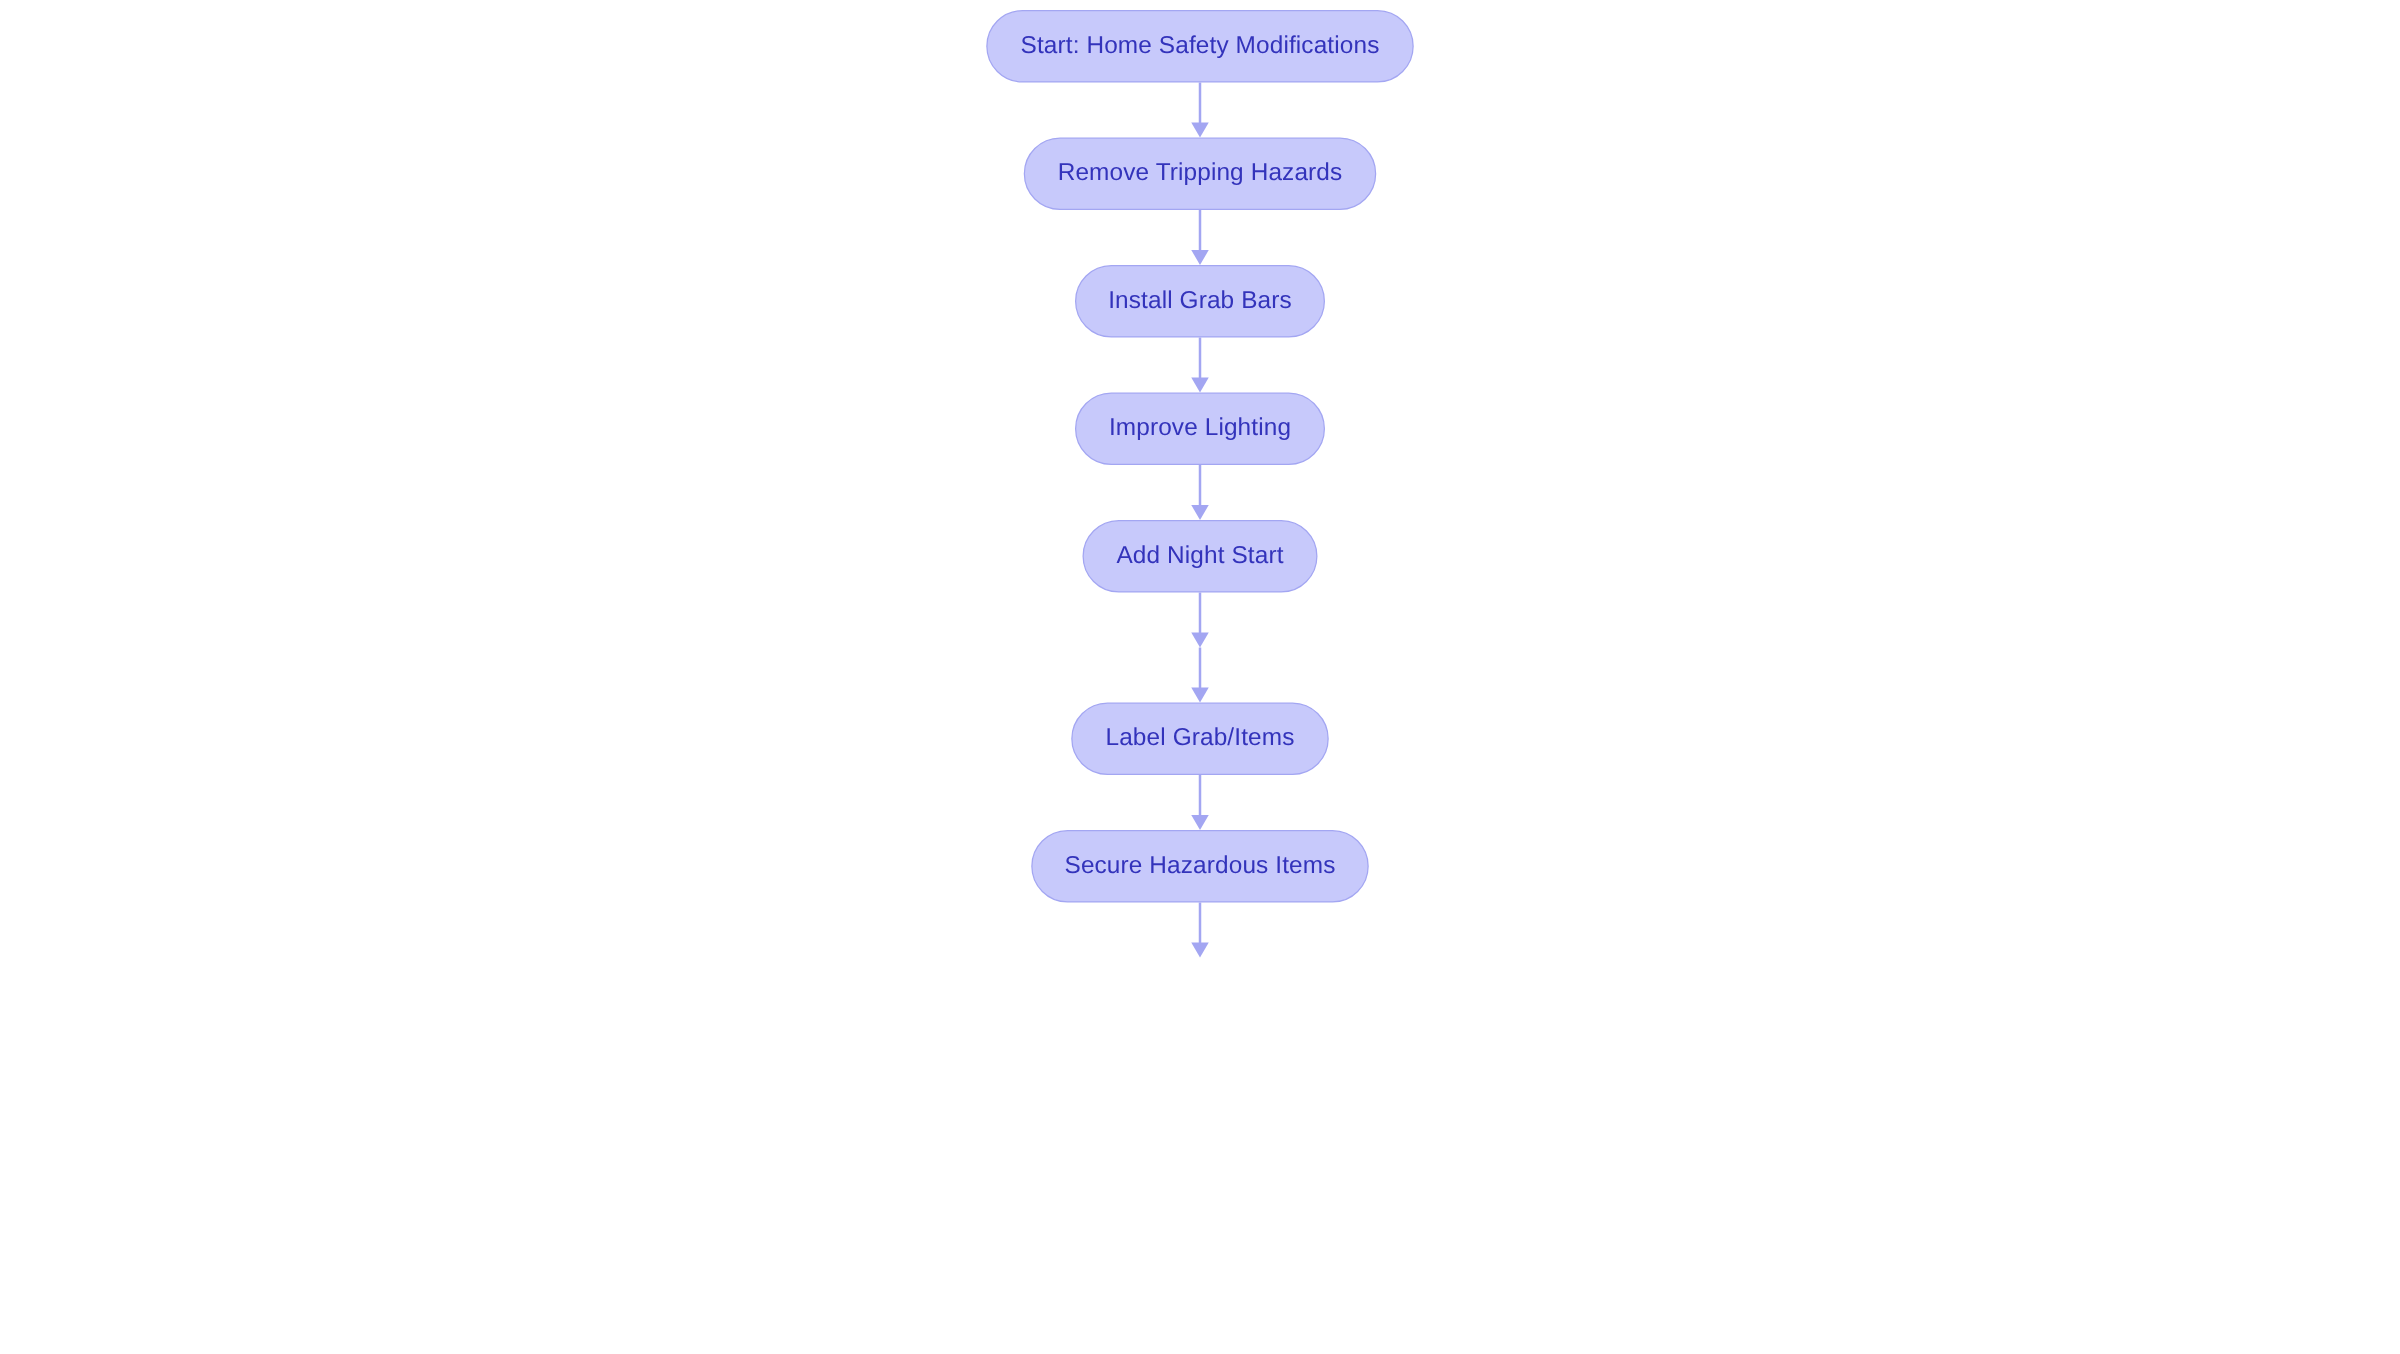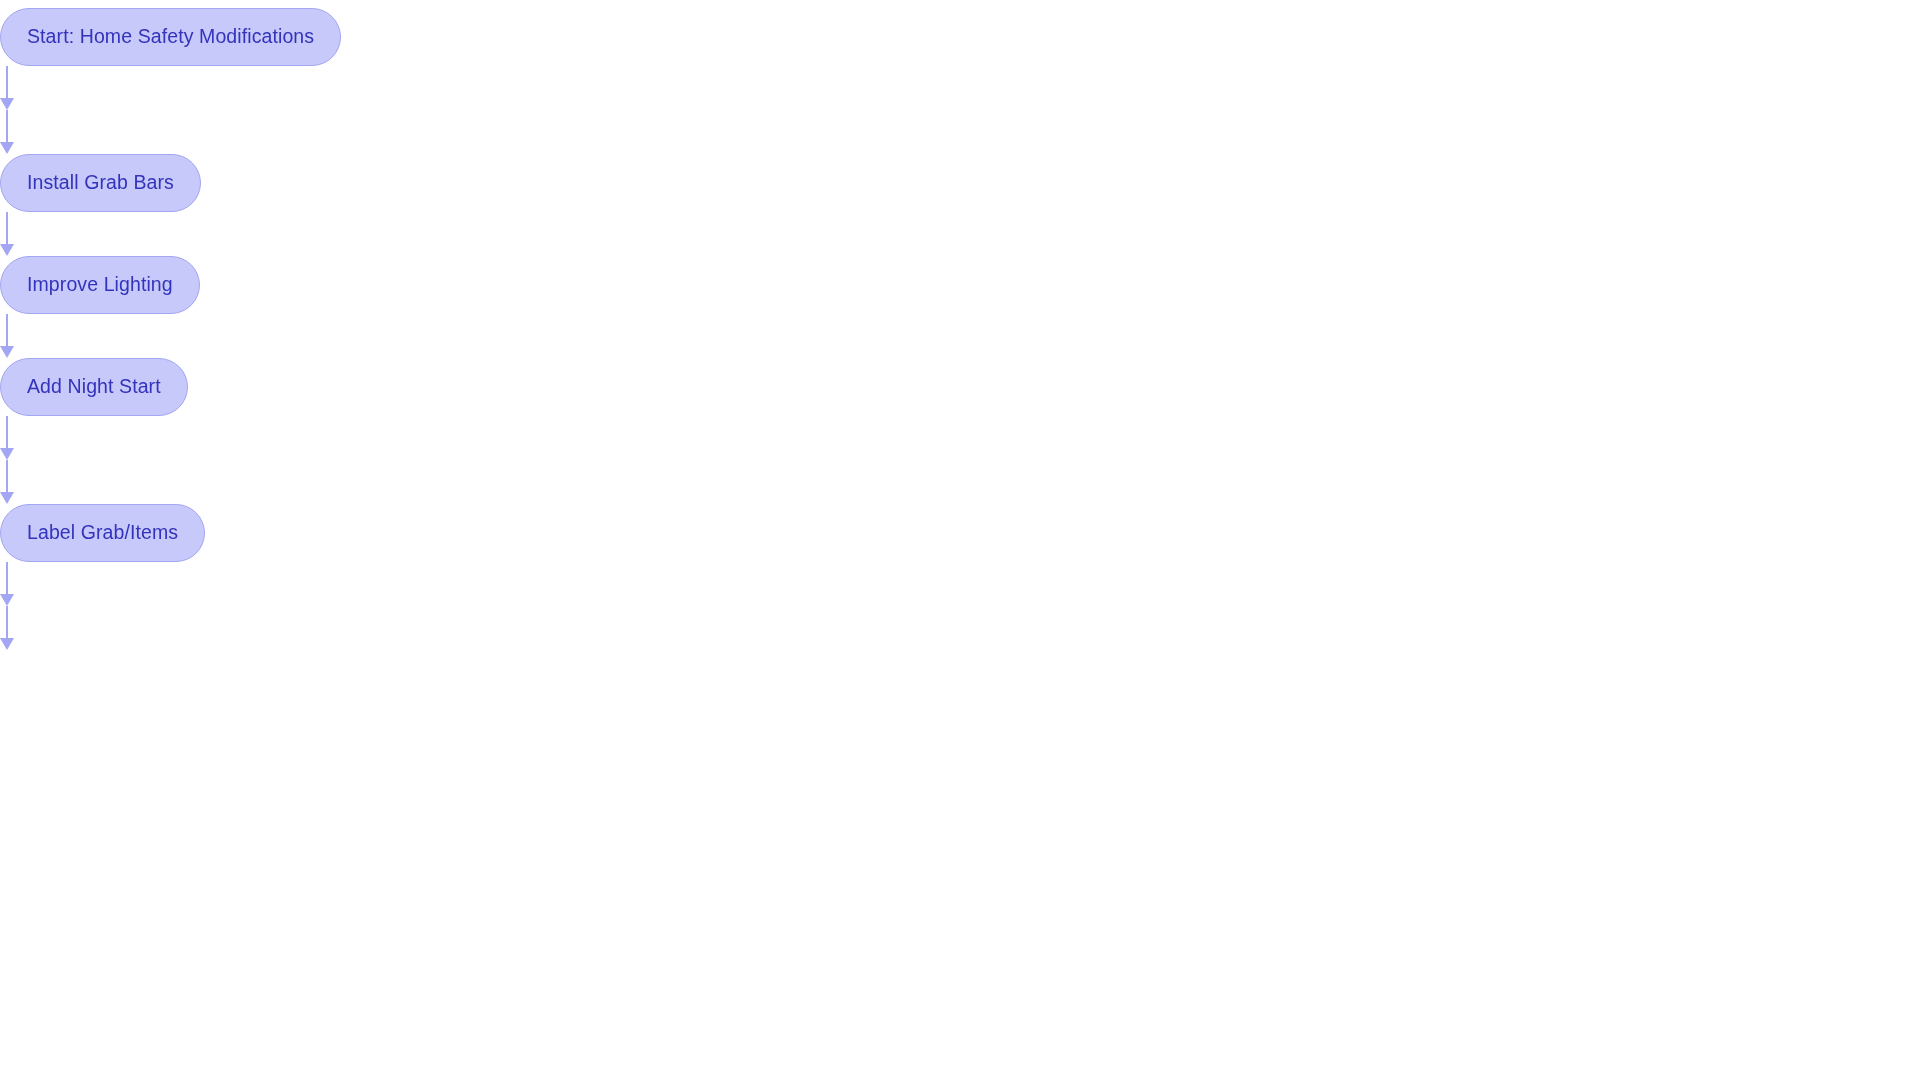--- a/index.html
+++ b/index.html
@@ -22,21 +22,21 @@
   }
 
   .flow-column {
     position: absolute;
     left: 0;
     top: 0;
     width: 1920px;
     height: 1083px;
     display: flex;
     flex-direction: column;
-    align-items: flex-start;
+    align-items: center;
   }
 
   
   .node {
     position: relative;
     box-sizing: border-box;
     height: 58px;
     display: flex;
     align-items: center;
     justify-content: center;
@@ -96,20 +96,23 @@
 
     <div class="node">
       <span class="node-label">Start: Home Safety Modifications</span>
     </div>
 
     <div class="connector">
       <div class="shaft"></div>
       <div class="head"></div>
     </div>
 
+    <div class="node">
+      <span class="node-label">Remove Tripping Hazards</span>
+    </div>
 
     <div class="connector">
       <div class="shaft"></div>
       <div class="head"></div>
     </div>
 
     <div class="node">
       <span class="node-label">Install Grab Bars</span>
     </div>
 
@@ -144,20 +147,23 @@
 
     <div class="node">
       <span class="node-label">Label Grab/Items</span>
     </div>
 
     <div class="connector">
       <div class="shaft"></div>
       <div class="head"></div>
     </div>
 
+    <div class="node">
+      <span class="node-label">Secure Hazardous Items</span>
+    </div>
 
     <div class="connector">
       <div class="shaft"></div>
       <div class="head"></div>
     </div>
 
 
   </div>
 </div>
 

